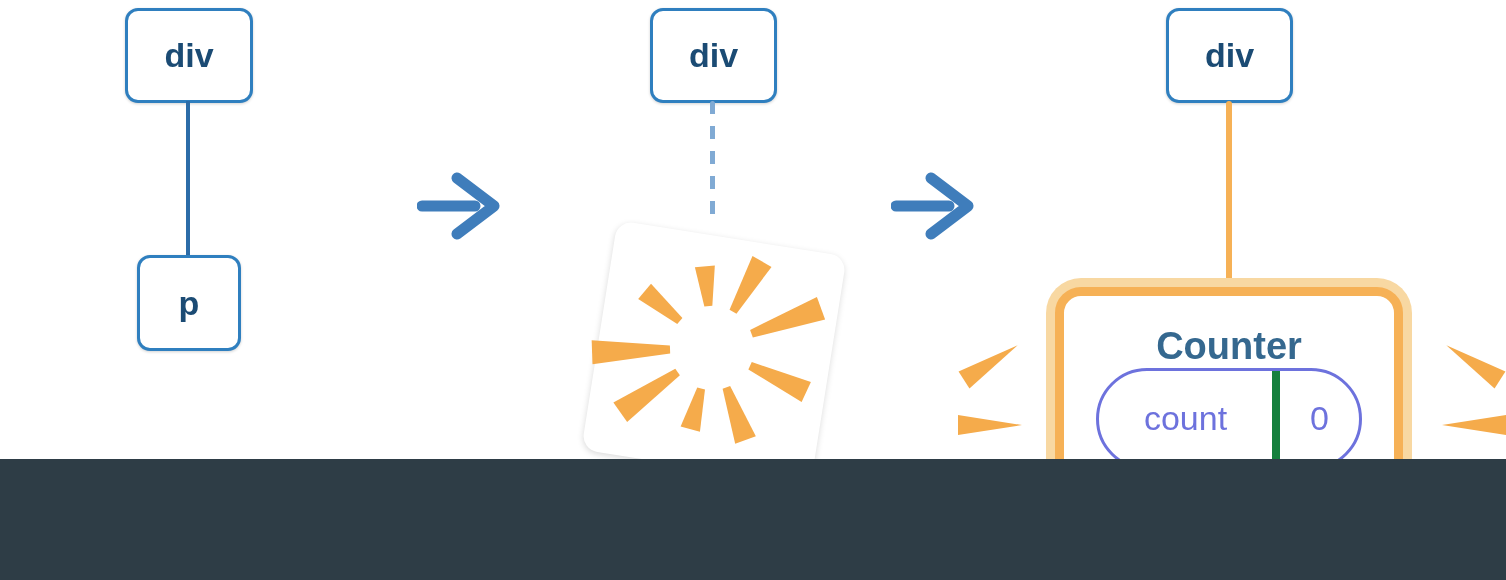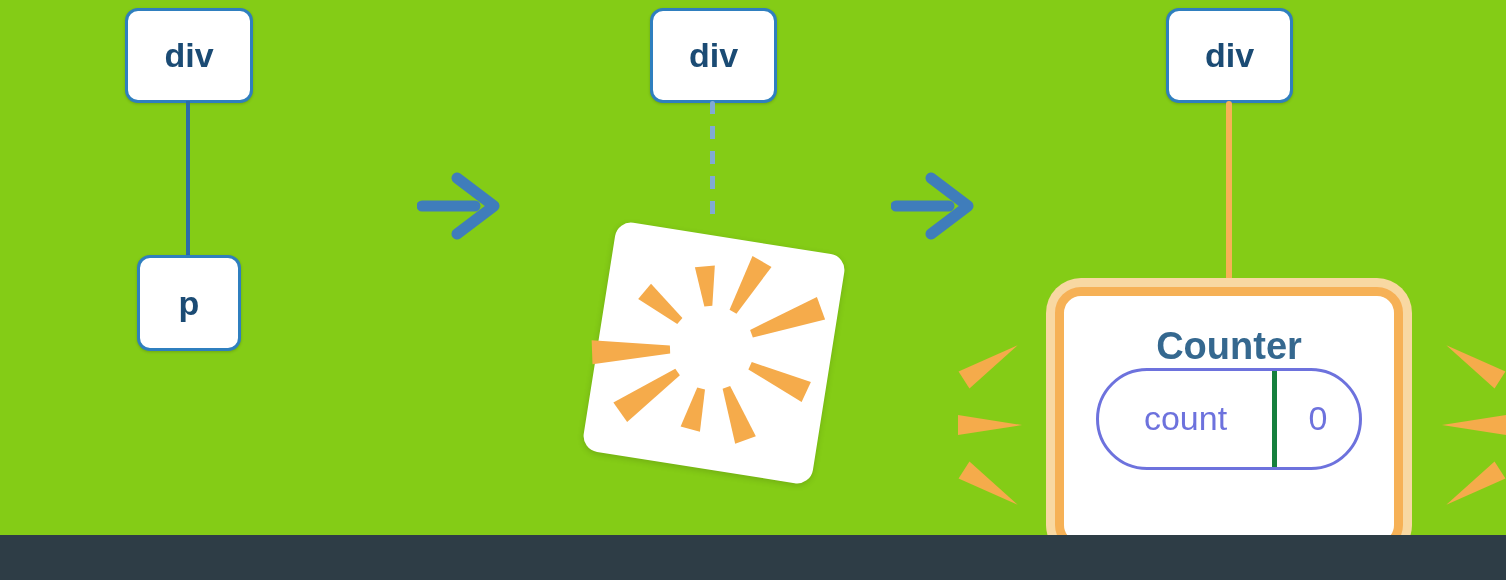--- a/index.html
+++ b/index.html
@@ -1,17 +1,17 @@
 <!DOCTYPE html>
 <html><head>
 <meta charset="utf-8">
 <style>
   html,body{margin:0;padding:0;background:#2e3d46;}
   .canvas{
-    position:relative;width:1506px;height:535px;background:#84cc16;
+    position:relative;width:1506px;height:459px;background:#ffffff;
     font-family:"Liberation Sans",sans-serif;overflow:hidden;
   }
   .node{
     position:absolute;background:#ffffff;border:3px solid #2f7fbf;border-radius:13px;
     box-sizing:border-box;display:flex;align-items:center;justify-content:center;
     font-size:34px;font-weight:600;color:#1b4b74;box-shadow:0 1px 3px rgba(0,0,0,.18);
   }
   .n-div1{left:125px;top:8px;width:128px;height:95px;}
   .n-p  {left:137px;top:255px;width:104px;height:96px;}
   .n-div2{left:650px;top:8px;width:127px;height:95px;}
@@ -38,21 +38,21 @@
     background:#ffffff;border:9px solid #f6b156;border-radius:26px;
     box-shadow:0 0 0 9px #f8d8a2;
     display:flex;flex-direction:column;align-items:center;padding-top:30px;
   }
   .card-title{font-size:38px;font-weight:600;color:#35688f;line-height:1.1;}
   .pill{
     width:266px;height:102px;box-sizing:border-box;border:3px solid #6d72dd;border-radius:60px;
     background:#ffffff;display:flex;align-items:stretch;overflow:hidden;
     font-size:34px;color:#6d72dd;
   }
-  .pill .key{width:173px;display:flex;align-items:center;justify-content:center;border-right:5px solid #15803d;}
+  .pill .key{width:173px;display:flex;align-items:center;justify-content:center;border-right:8px solid #15803d;}
   .pill .val{flex:1;display:flex;align-items:center;justify-content:center;}
 
   .sparkle{position:absolute;width:90px;height:190px;}
   .spL{left:950px;top:330px;} .spR{left:1424px;top:330px;}
 </style>
 </head>
 <body>
 
 <div class="canvas">
 

